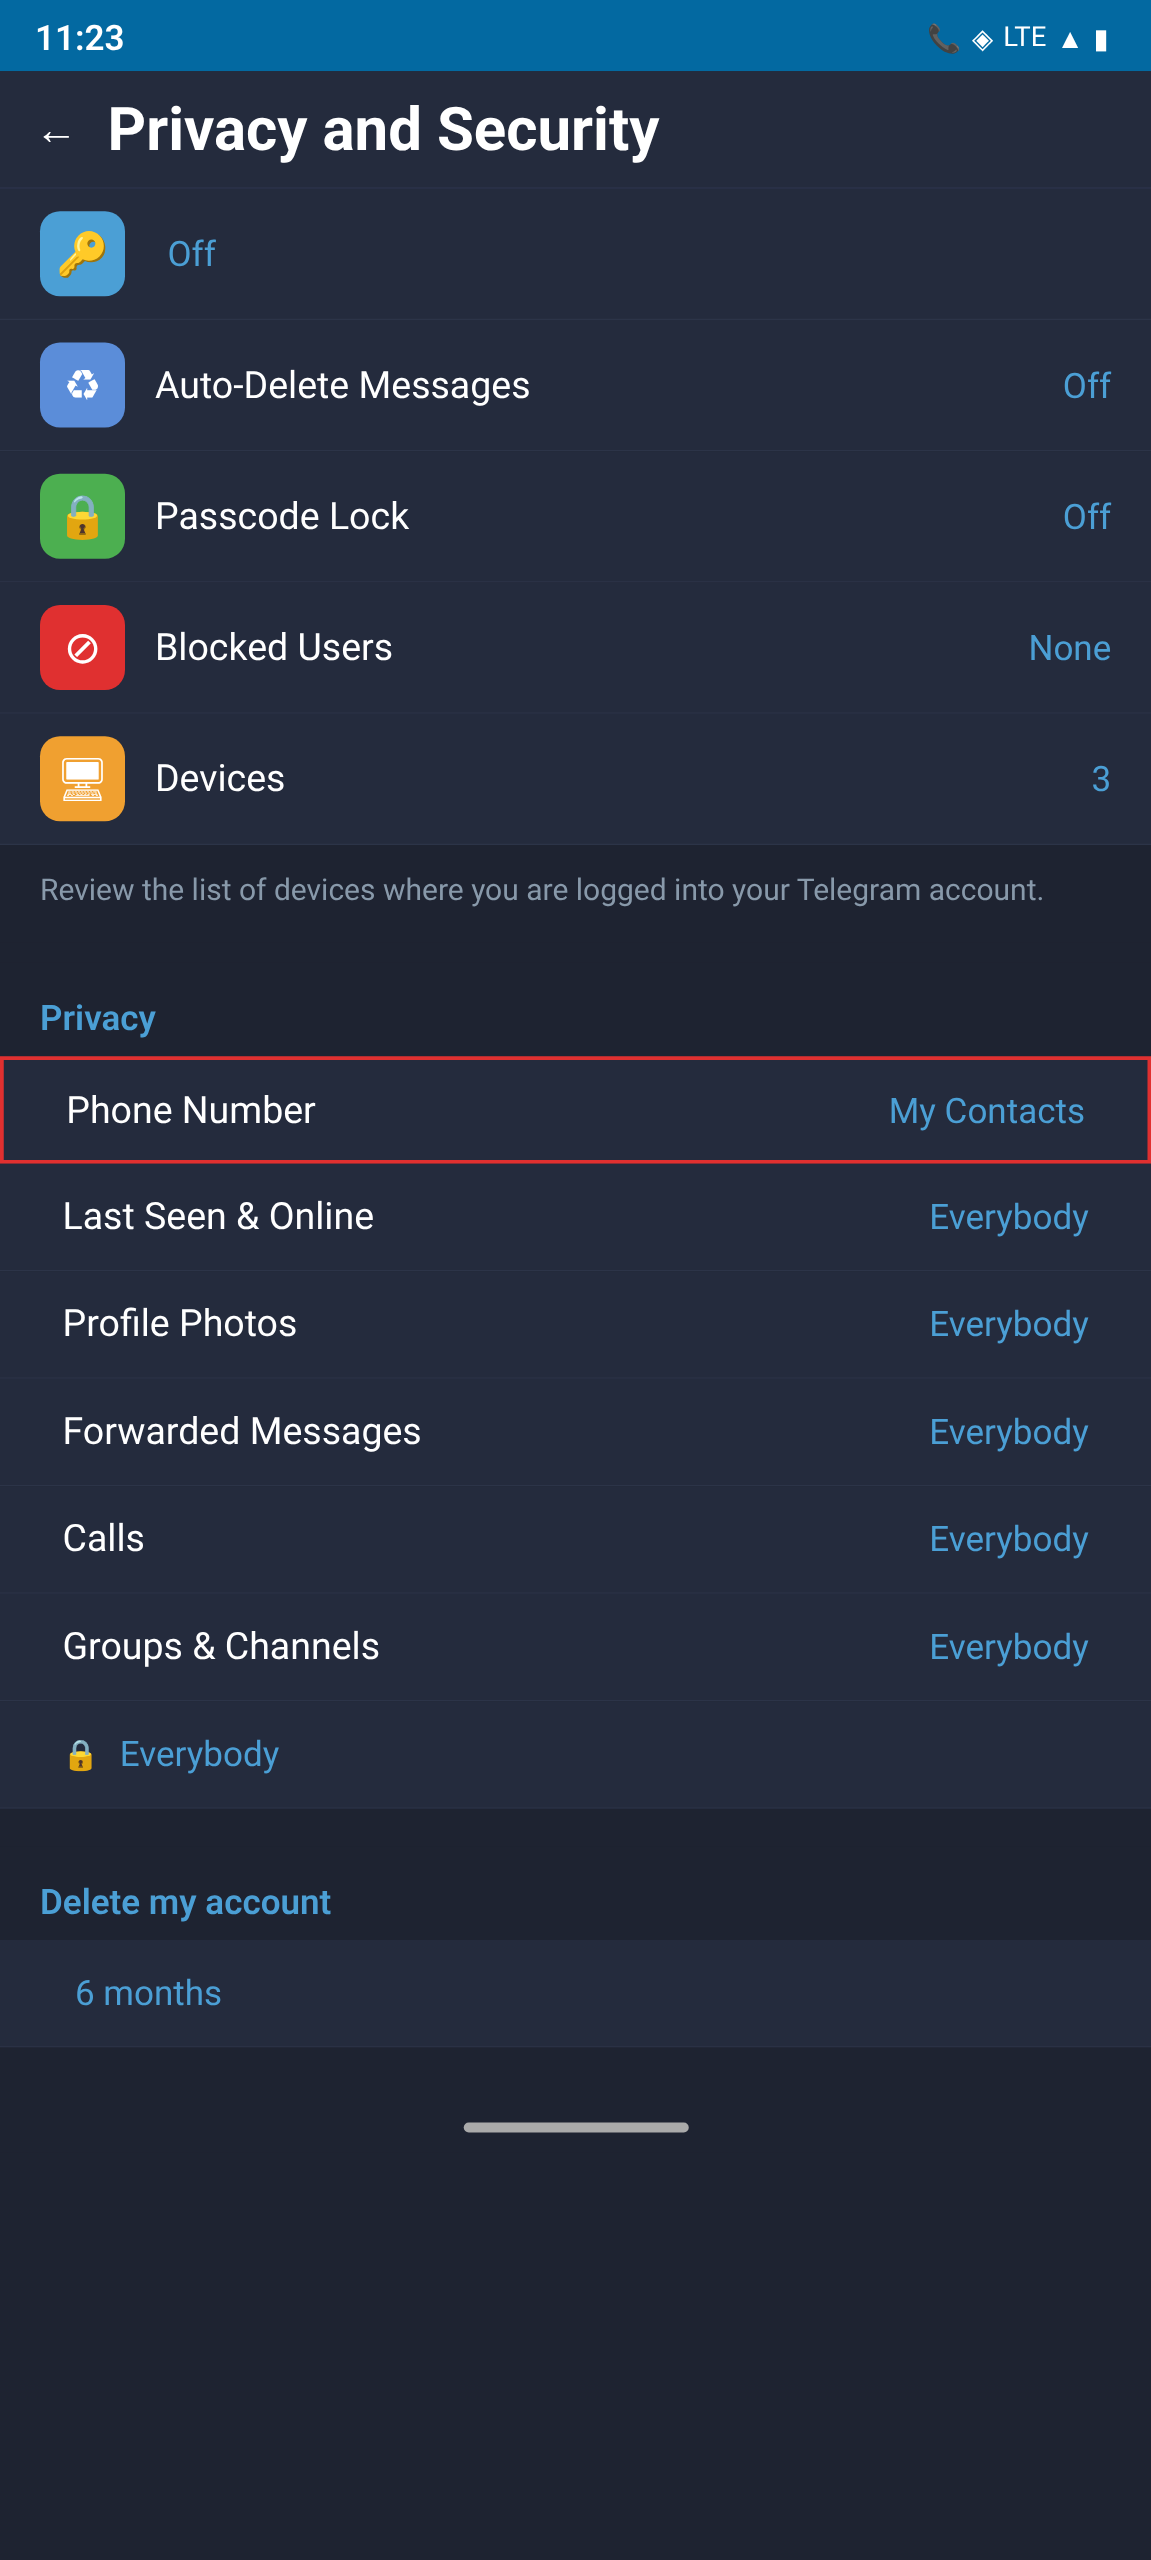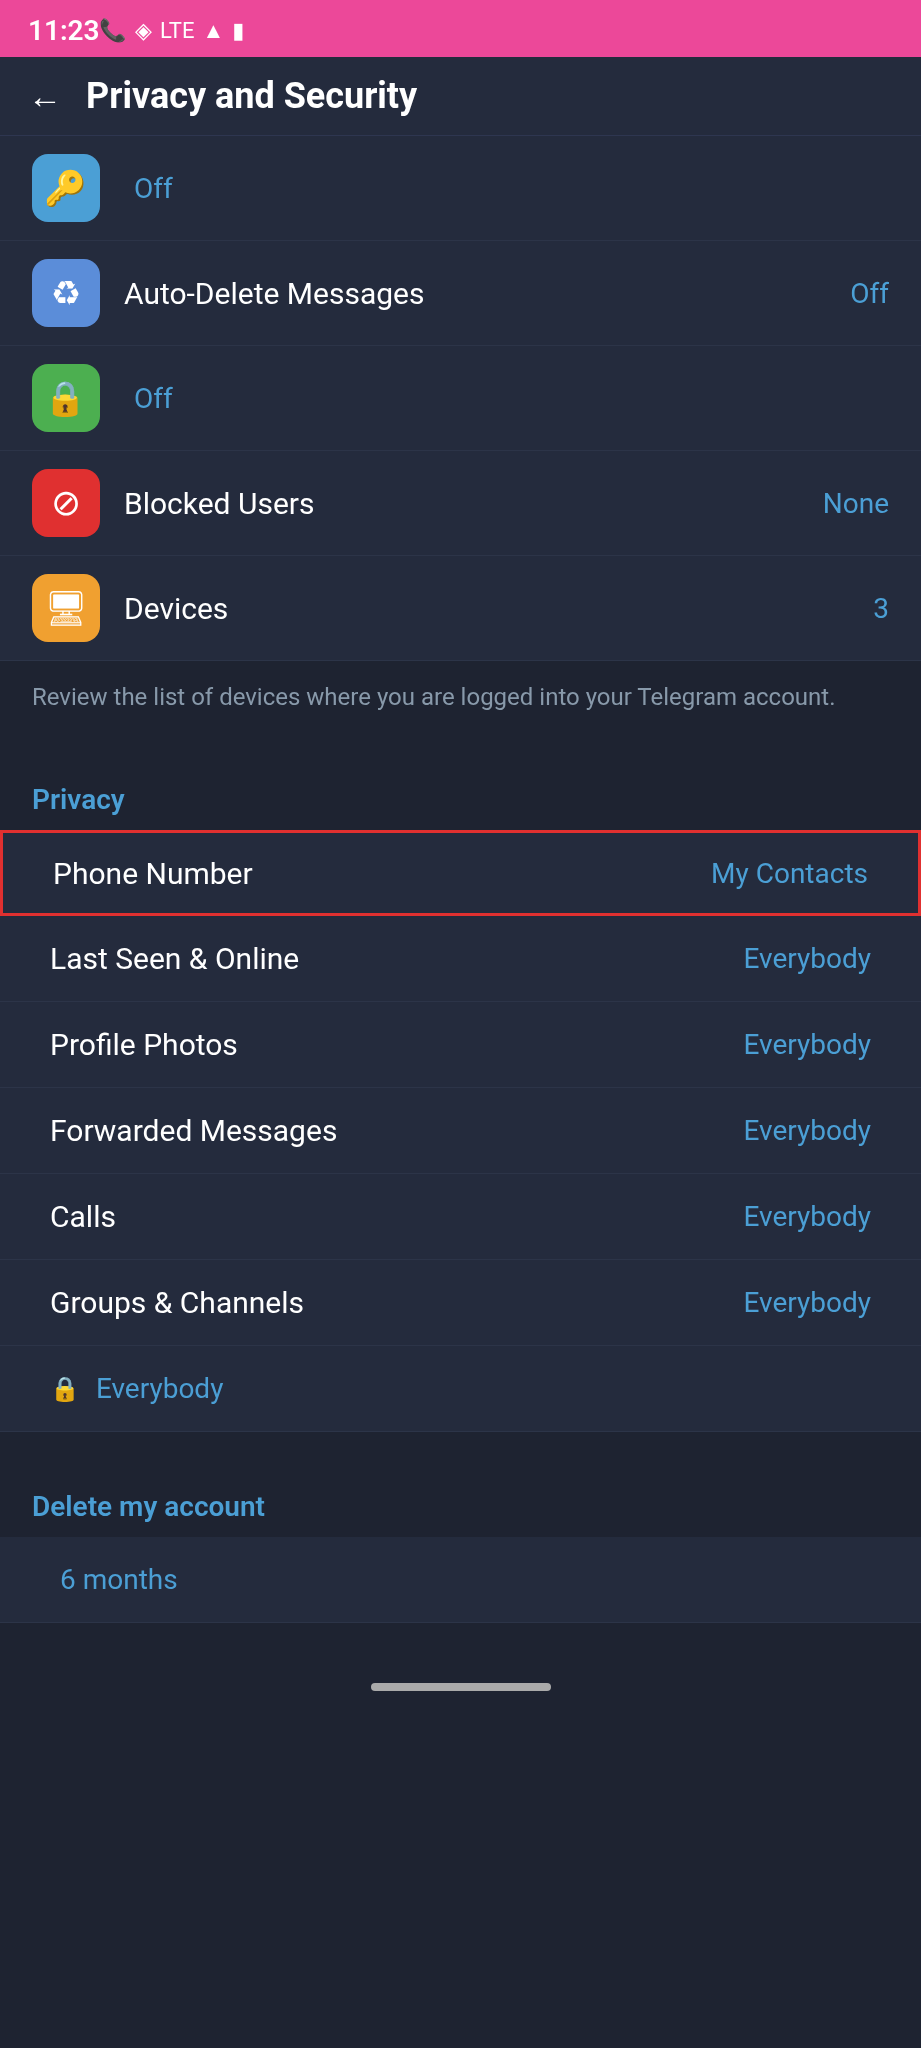--- a/index.html
+++ b/index.html
@@ -8,24 +8,24 @@
       min-height: 2048px;
       background-color: #1e2331;
       font-family: 'Roboto', Arial, sans-serif;
       color: #ffffff;
       overflow-x: hidden;
     }
 
     
     .status-bar {
       display: flex;
-      justify-content: flex-start;
+      justify-content: space-between;
       align-items: center;
       padding: 14px 34px 10px 28px;
-      background-color: #ec4899;
+      background-color: #0369a1;
     }
     .status-time {
       font-size: 28px;
       font-weight: 600;
       color: #ffffff;
     }
     .status-icons {
       display: flex;
       align-items: center;
       gap: 8px;
@@ -43,21 +43,21 @@
       background-color: #242b3d;
       border-bottom: 1px solid #2e3650;
     }
     .back-arrow {
       font-size: 34px;
       color: #ffffff;
       margin-right: 24px;
       cursor: pointer;
     }
     .header-title {
-      font-size: 36px;
+      font-size: 48px;
       font-weight: 700;
       color: #ffffff;
     }
 
     
     .section {
       margin-bottom: 0;
     }
     .section-label {
       padding: 28px 32px 14px 32px;
@@ -188,20 +188,21 @@
   </div>
 
   <div class="settings-item">
     <div class="item-icon icon-blue2">♻</div>
     <span class="item-label">Auto-Delete Messages</span>
     <span class="item-value">Off</span>
   </div>
 
   <div class="settings-item">
     <div class="item-icon icon-green">🔒</div>
+    <span class="item-label">Passcode Lock</span>
     <span class="item-value">Off</span>
   </div>
 
   <div class="settings-item">
     <div class="item-icon icon-red" style="font-size:36px;">⊘</div>
     <span class="item-label">Blocked Users</span>
     <span class="item-value">None</span>
   </div>
 
   <div class="settings-item">

